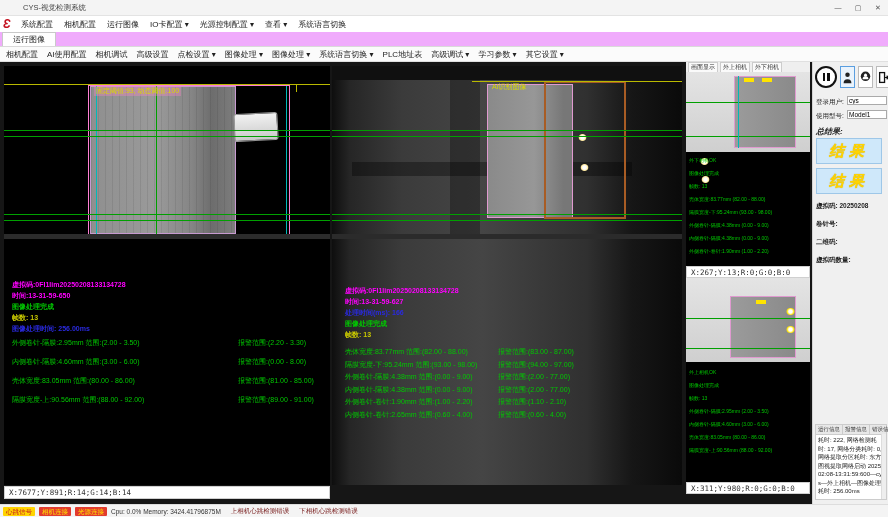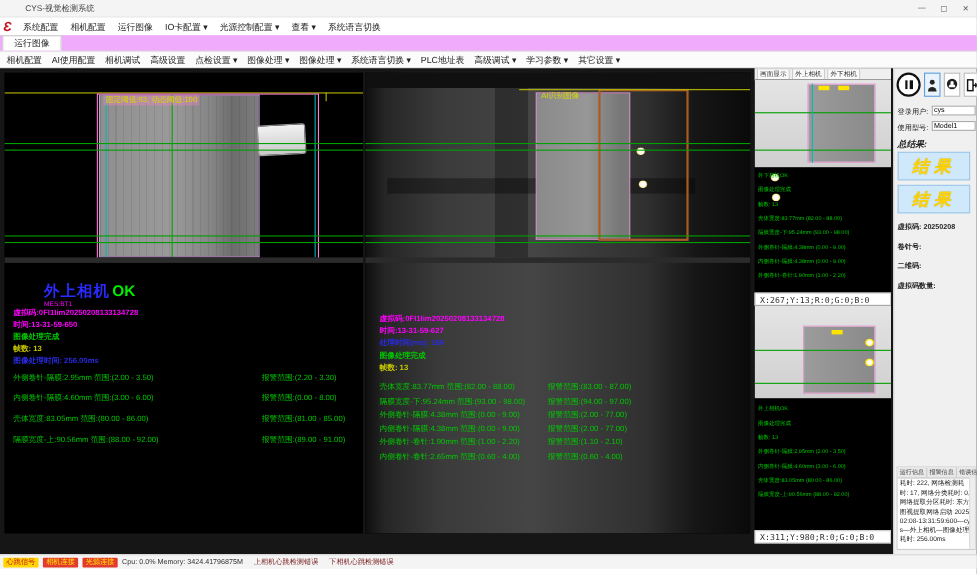--- a/index.html
+++ b/index.html
@@ -185,24 +185,20 @@
     <div class="abs vline cyan" style="left:282px;top:20px;height:148px"></div>
     <div class="abs vline green" style="left:152px;top:20px;height:148px"></div>
     <div class="abs hline green" style="left:0;top:64px;width:326px"></div>
     <div class="abs hline green" style="left:0;top:70px;width:326px"></div>
     <div class="abs hline green" style="left:0;top:148px;width:326px"></div>
     <div class="abs hline green" style="left:0;top:154px;width:326px"></div>
     <div class="abs vline yellow" style="left:292px;top:18px;height:8px"></div>
     <div class="abs img-bottom-band" style="width:326px"></div>
     <div class="abs threshold-label">固定阈值:93, 动态阈值:100</div>
 
-    <div class="block" style="left:36px;top:190px">
-      <span class="cam-title">外上相机</span><span class="cam-ok">OK</span>
-      <div class="mes">MES:BT1</div>
-    </div>
     <div class="block" style="left:8px;top:213px">
       <div class="l-mag">虚拟码:0FI1Iim20250208133134728</div>
       <div class="l-mag">时间:13-31-59-650</div>
       <div class="l-green">图像处理完成</div>
       <div class="l-yellow">帧数: 13</div>
       <div class="l-blue">图像处理时间: 256.00ms</div>
     </div>
     <div class="meas meas-left" style="left:8px;top:272px;width:314px">
 
         <div class="mrow">
@@ -219,20 +215,21 @@
           <span class="mname">壳体宽度:83.05mm 范围:(80.00 - 86.00)</span>
           <span class="malarm">报警范围:(81.00 - 85.00)</span>
         </div>
 
         <div class="mrow">
           <span class="mname">隔膜宽度-上:90.56mm 范围:(88.00 - 92.00)</span>
           <span class="malarm">报警范围:(89.00 - 91.00)</span>
         </div>
       </div>
   </div>
+  <div class="abs coordbar coordbar-left">X:7677;Y:891;R:14;G:14;B:14</div>
 
   <div class="abs view view-center">
     <div class="machine-center"></div>
     <div class="abs machine-band-top"></div>
     <div class="abs machine-band-mid"></div>
     <div class="abs machine-col"></div>
     <div class="abs part-center"></div>
     <div class="abs orangerect"></div>
     <div class="abs glint" style="left:246px;top:68px"></div>
     <div class="abs glint" style="left:248px;top:98px"></div>

